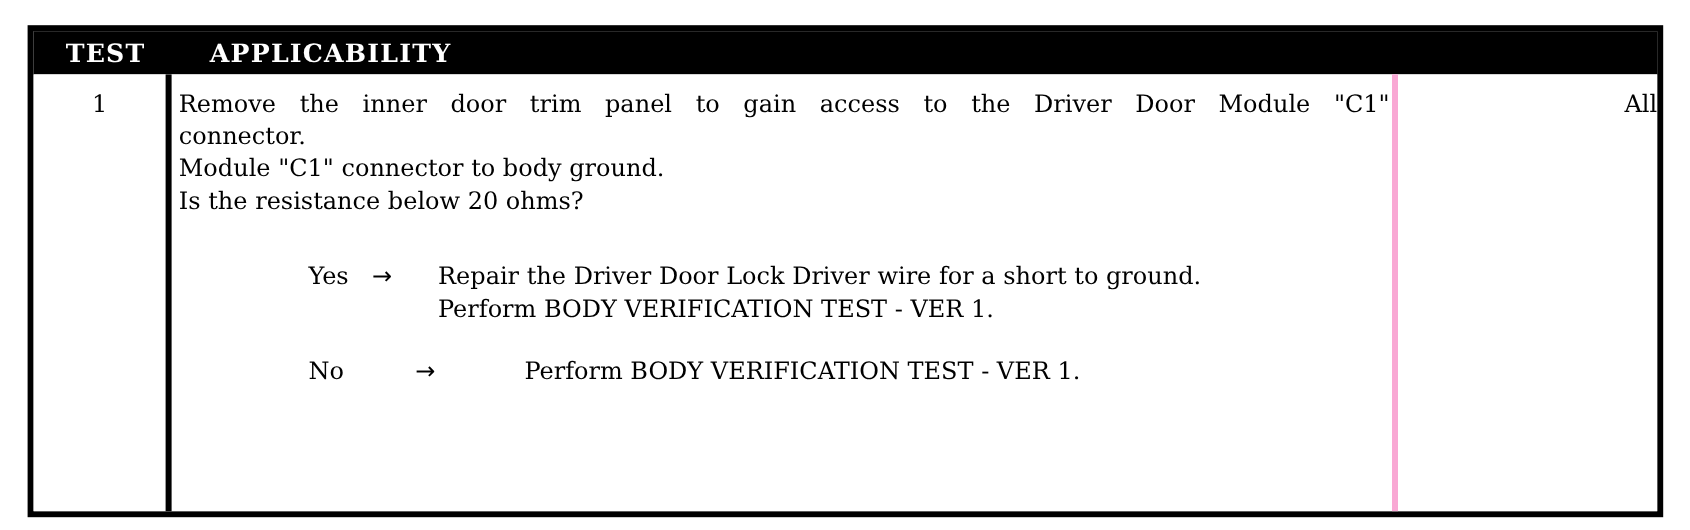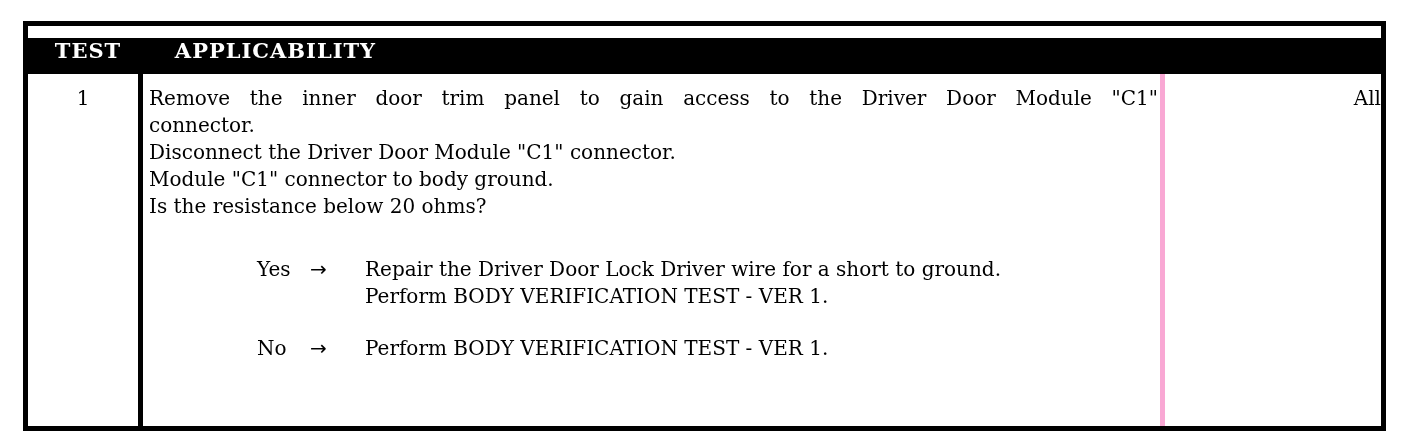--- a/index.html
+++ b/index.html
@@ -18,28 +18,28 @@
     top: 21px;
     width: 1363px;
     height: 410px;
     border: 5px solid #000000;
     display: flex;
     flex-direction: column;
     background: #ffffff;
   }
   .header-row {
     display: flex;
+    align-items: center;
     background: #000000;
     color: #ffffff;
     height: 36px;
     font-weight: bold;
     font-size: 21px;
     letter-spacing: 1px;
     flex: 0 0 auto;
-    margin-top: 12px;
   }
   .header-cell { text-align: center; }
   .hc-test { width: 120px; }
   .hc-action { flex: 1; }
   .hc-applicability { width: 255px; }
   .body-row {
     display: flex;
     flex: 1 1 auto;
     background: #ffffff;
   }
@@ -68,21 +68,21 @@
   .action-line { text-align: left; white-space: normal; }
   .action-line.j {
     text-align: justify;
     text-align-last: justify;
   }
   .result {
     display: flex;
     margin-left: 108px;
   }
   .result-yes { margin-top: 36px; }
-  .result-no { margin-top: 25px; }
+  .result-no { margin-top: 25px; gap: 36px; }
   .result-label { width: 53px; flex: 0 0 auto; }
   .result-arrow { width: 55px; flex: 0 0 auto; font-family: "DejaVu Sans", sans-serif; }
   .result-lines { flex: 1 1 auto; }
 </style>
 </head>
 <body>
 
 <div class="page">
   <div class="doc-table">
 
@@ -91,21 +91,20 @@
       <div class="header-cell hc-applicability">APPLICABILITY</div>
     </div>
 
     <div class="body-row">
 
       <div class="cell cell-test">1</div>
 
       <div class="cell cell-action">
         <div class="action-line j">Remove the inner door trim panel to gain access to the Driver Door Module "C1"</div>
         <div class="action-line">connector.</div>
-        <div class="action-line">Disconnect the Driver Door Module "C1" connector.</div>
         <div class="action-line">Module "C1" connector to body ground.</div>
         <div class="action-line">Is the resistance below 20 ohms?</div>
 
         <div class="result result-yes">
           <div class="result-label">Yes</div>
           <div class="result-arrow">→</div>
           <div class="result-lines">
             <div class="action-line">Repair the Driver Door Lock Driver wire for a short to ground.</div>
             <div class="action-line">Perform BODY VERIFICATION TEST - VER 1.</div>
           </div>

